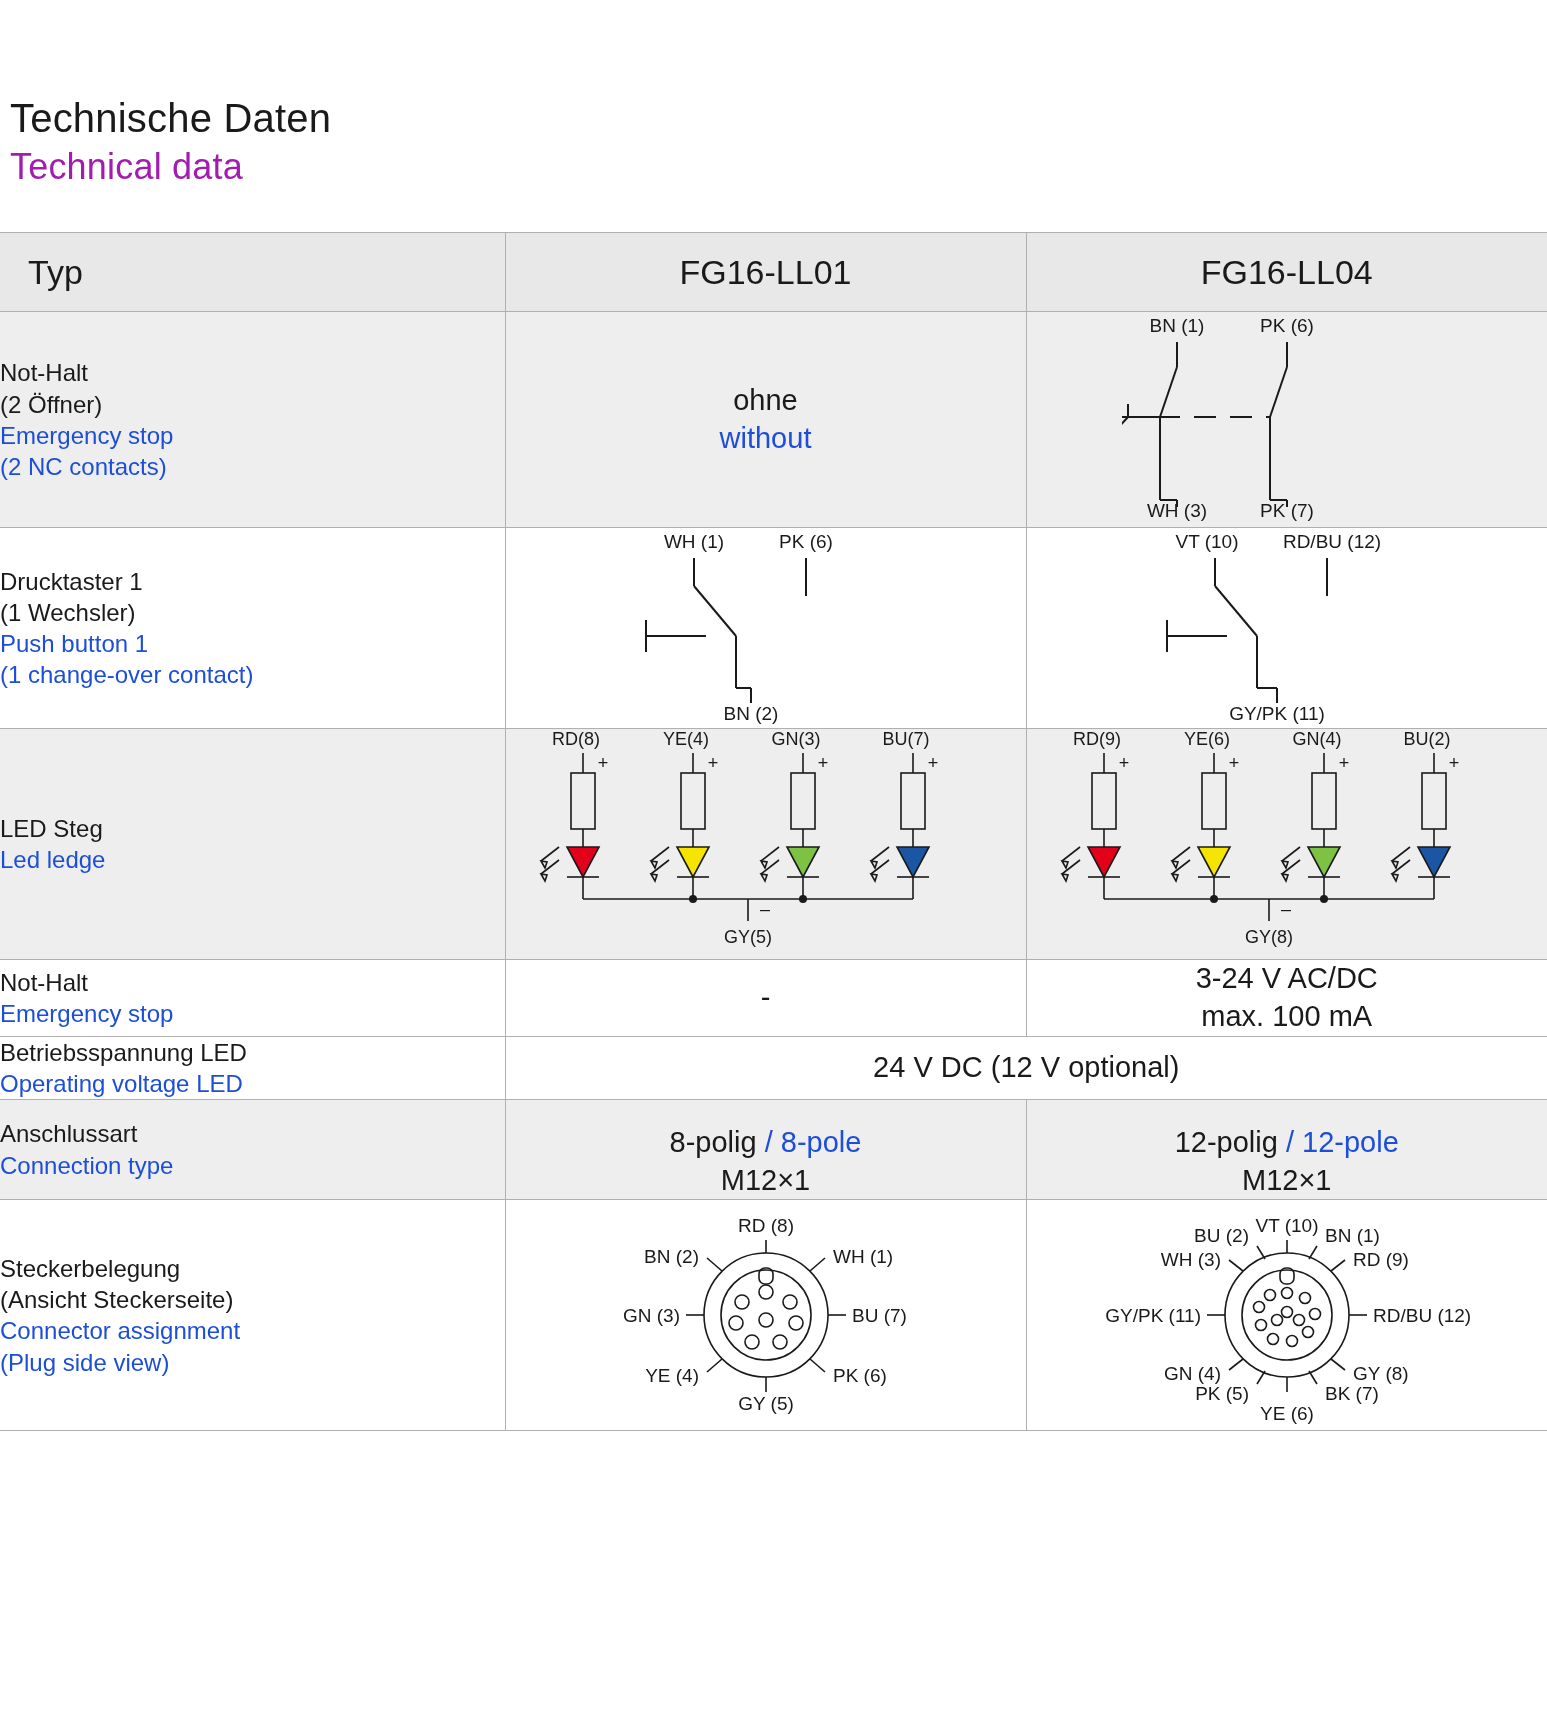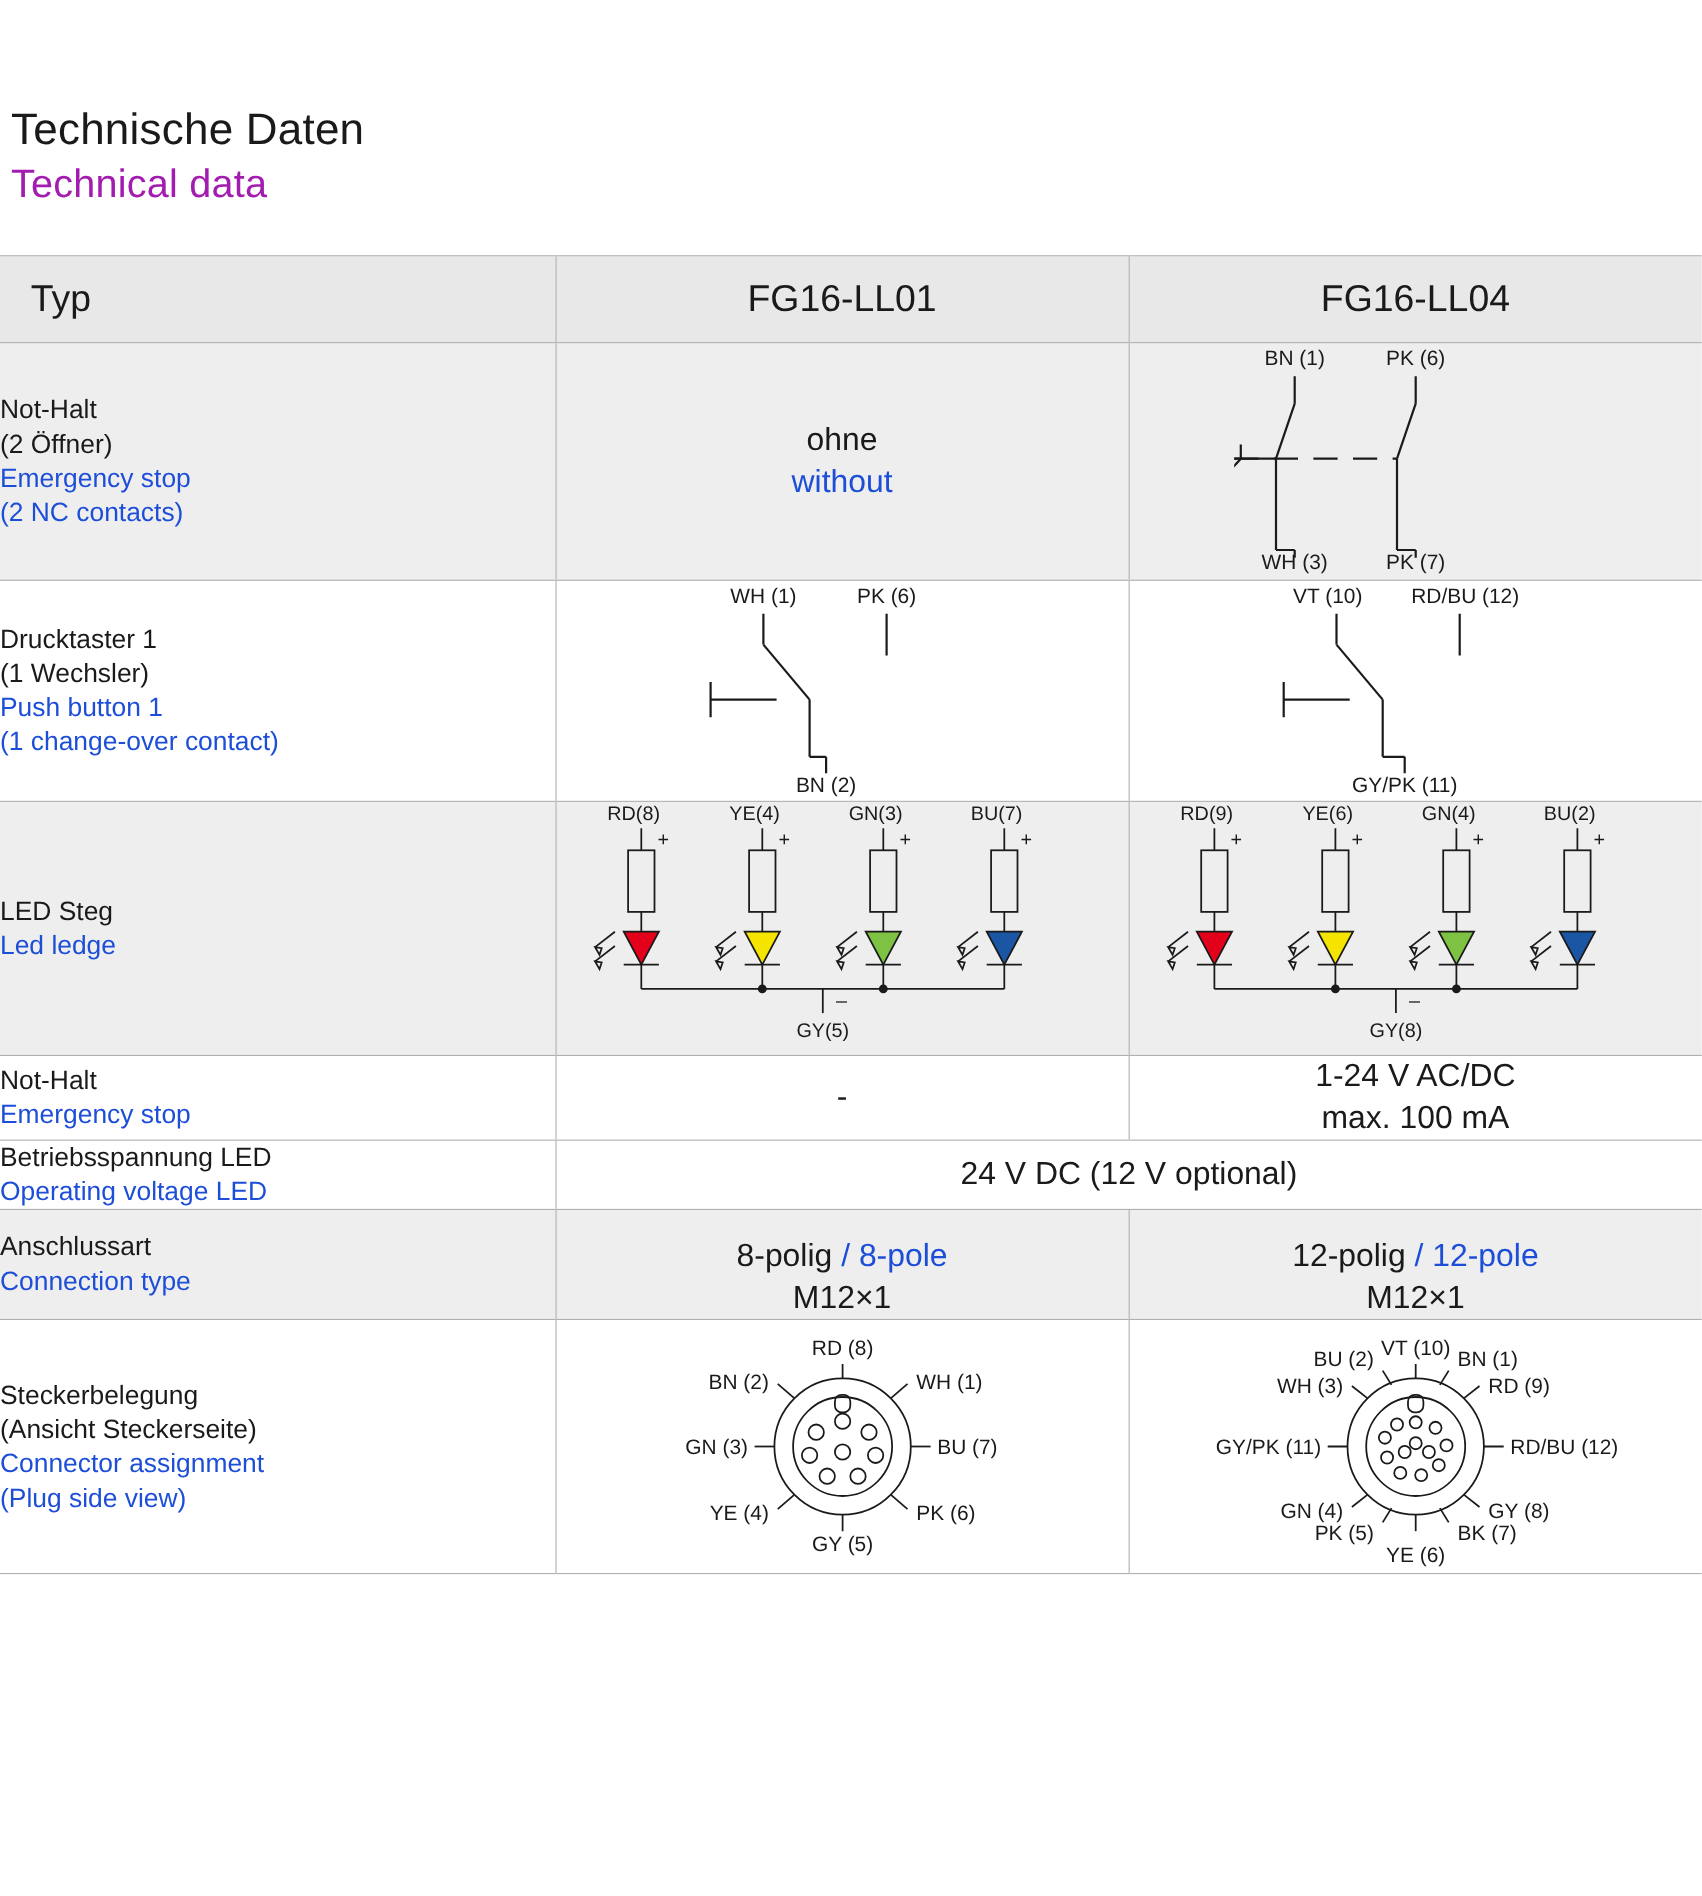--- a/index.html
+++ b/index.html
@@ -366,21 +366,21 @@
 
     <tr class="rowshade-white">
       <td class="cell-label">
         <div class="de">Not-Halt</div>
         <div class="en">Emergency stop</div>
       </td>
       <td class="cell-val sep-left">
         <div class="de">-</div>
       </td>
       <td class="cell-val sep-left">
-        <div class="de">1-24 V AC/DC</div>
+        <div class="de">3-24 V AC/DC</div>
         <div class="de">max. 100 mA</div>
       </td>
     </tr>
 
 
     <tr class="rowshade-white">
       <td class="cell-label">
         <div class="de">Betriebsspannung LED</div>
         <div class="en">Operating voltage LED</div>
       </td>

